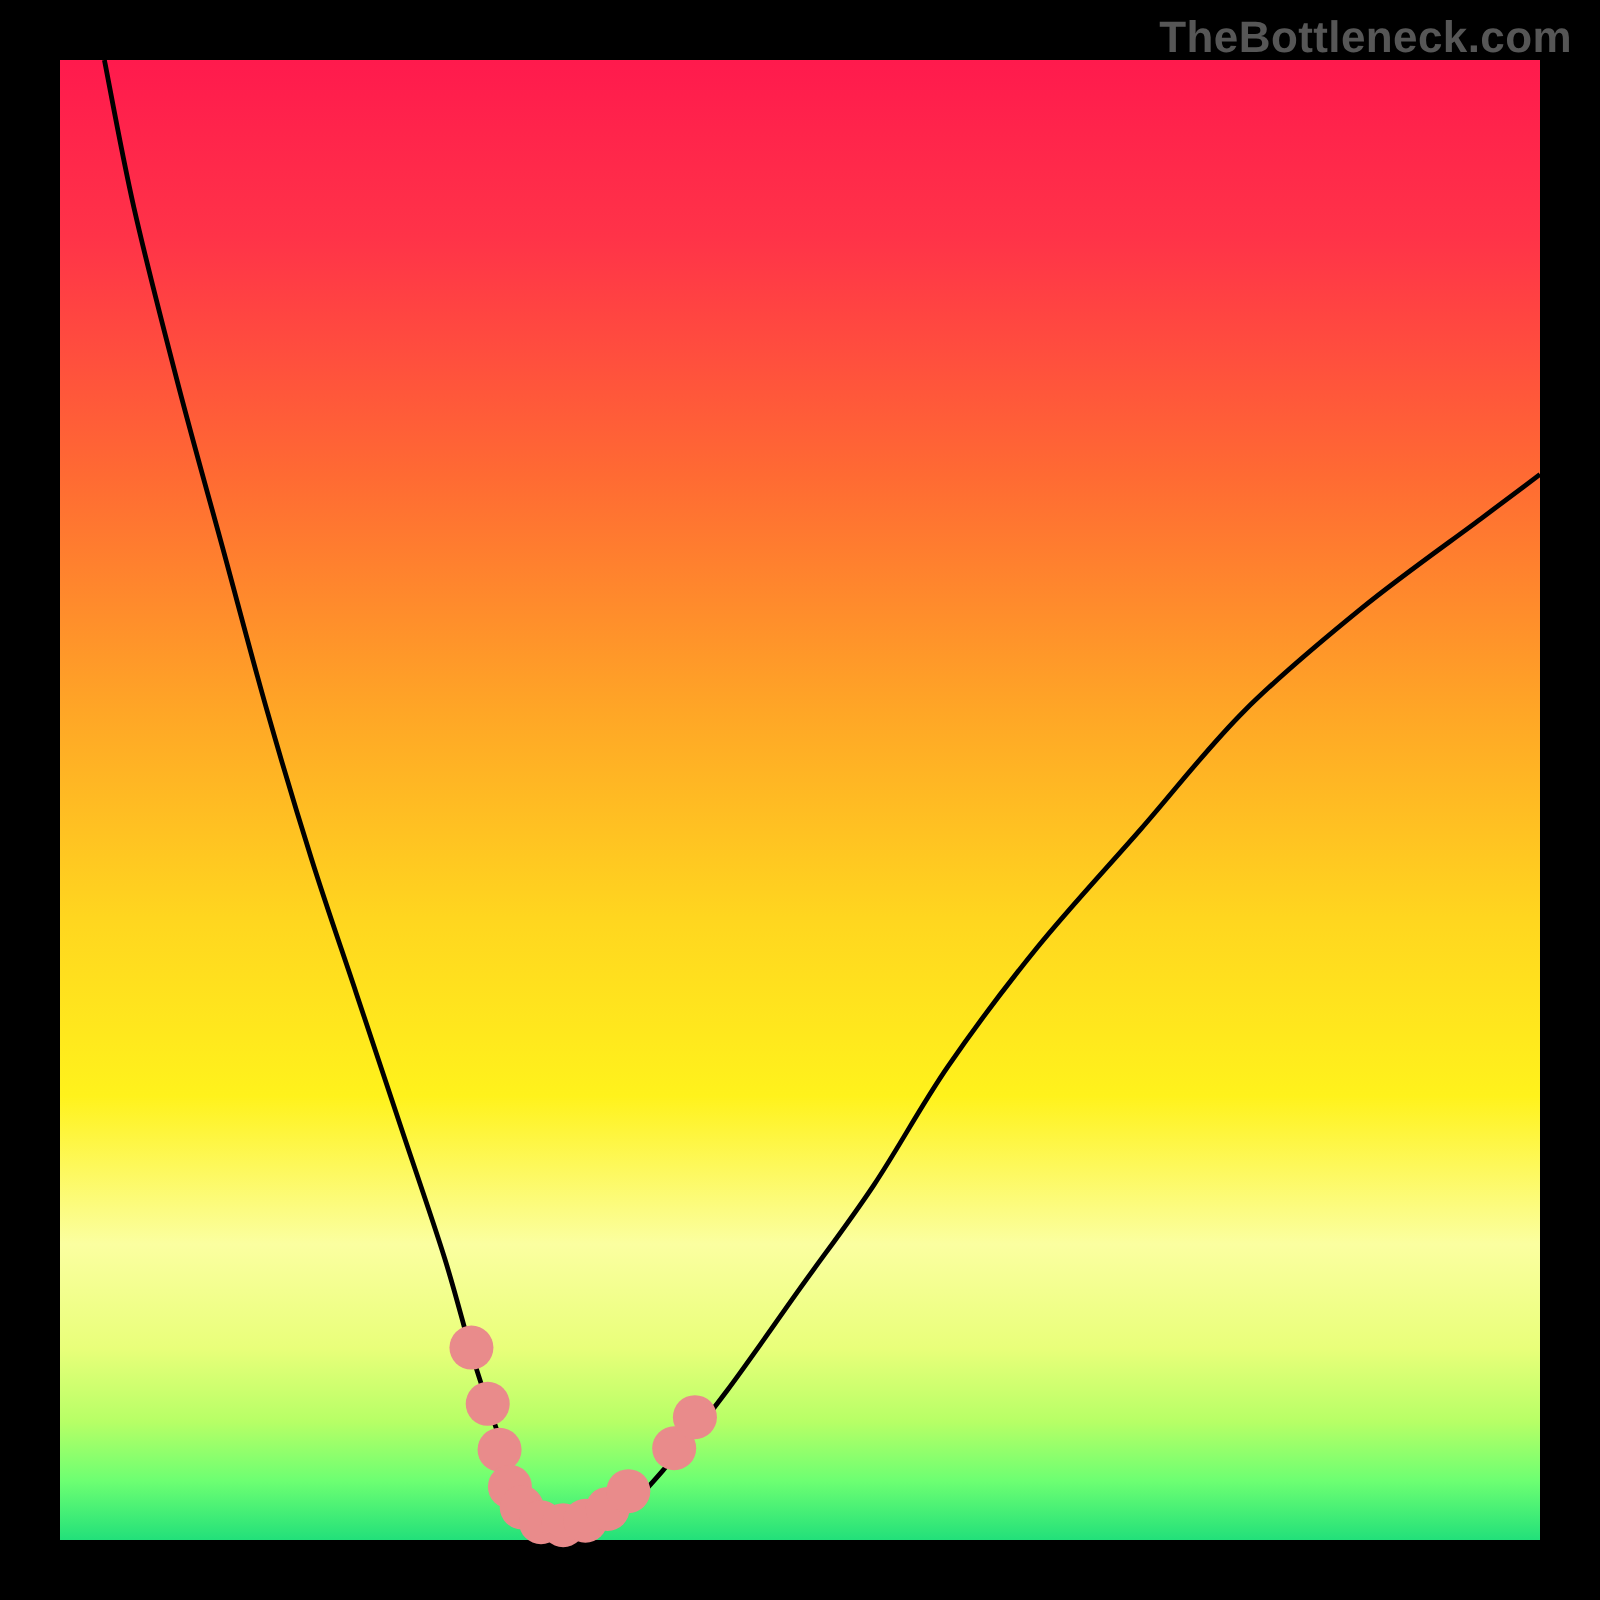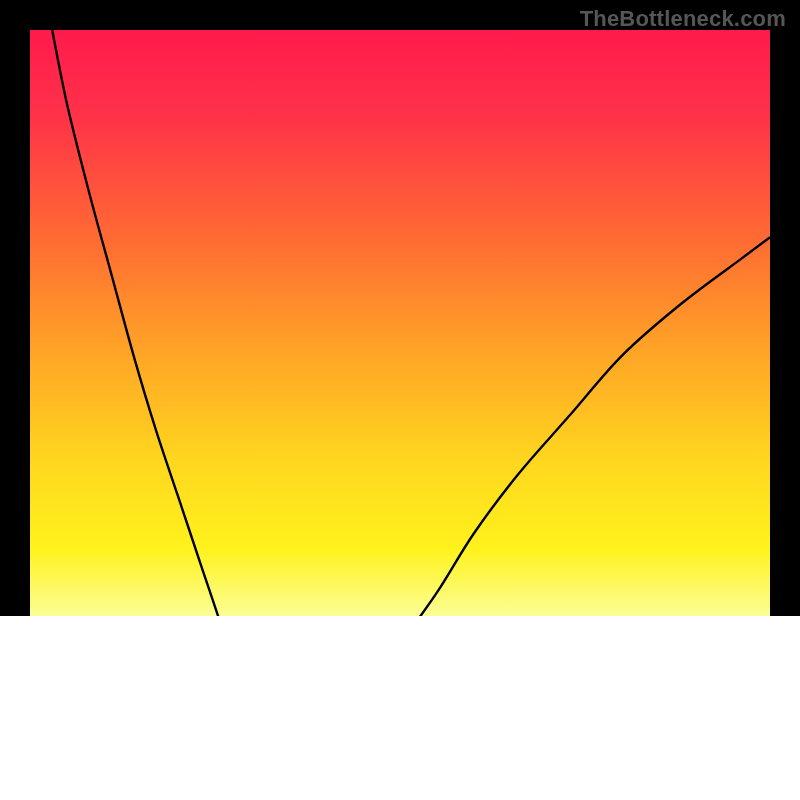--- a/index.html
+++ b/index.html
@@ -2,21 +2,21 @@
 <html><head>
 <meta charset="utf-8">
 <style>
   body {
     margin: 0;
     padding: 0;
     background: #fff;
   }
   .frame {
     width: 800px;
-    height: 616px;
+    height: 800px;
     position: relative;
     background: #000;
   }
   .watermark {
     position: absolute;
     top: 6px;
     right: 14px;
     font-family: Arial, Helvetica, sans-serif;
     font-size: 22px;
     font-weight: bold;

